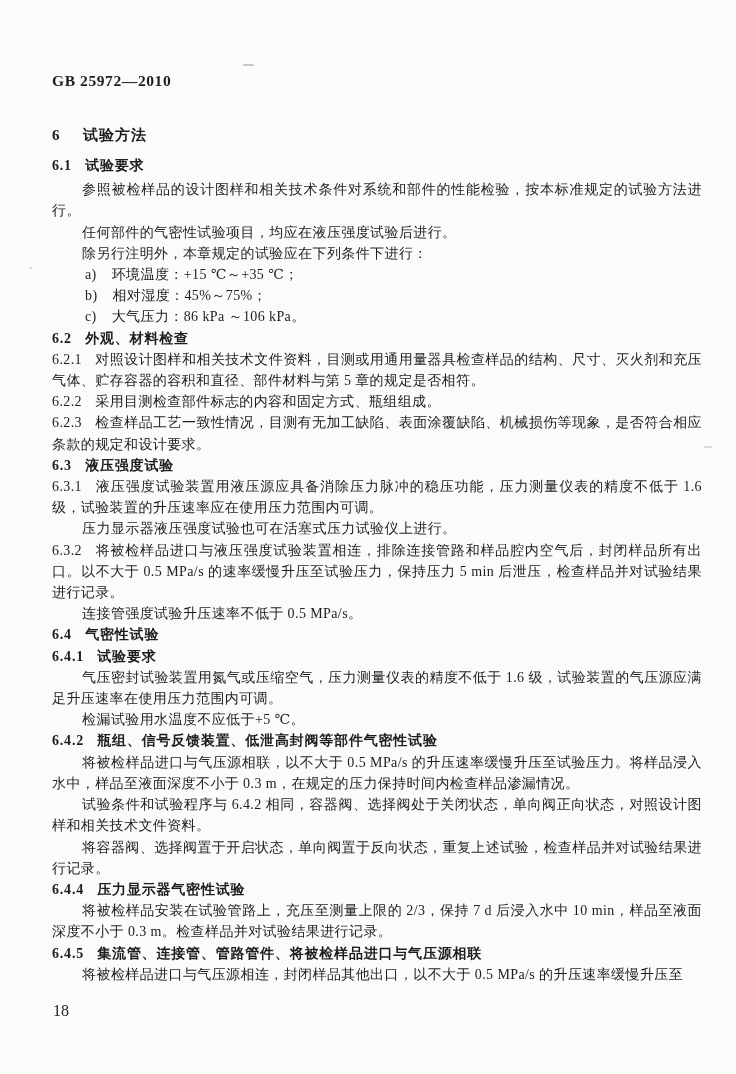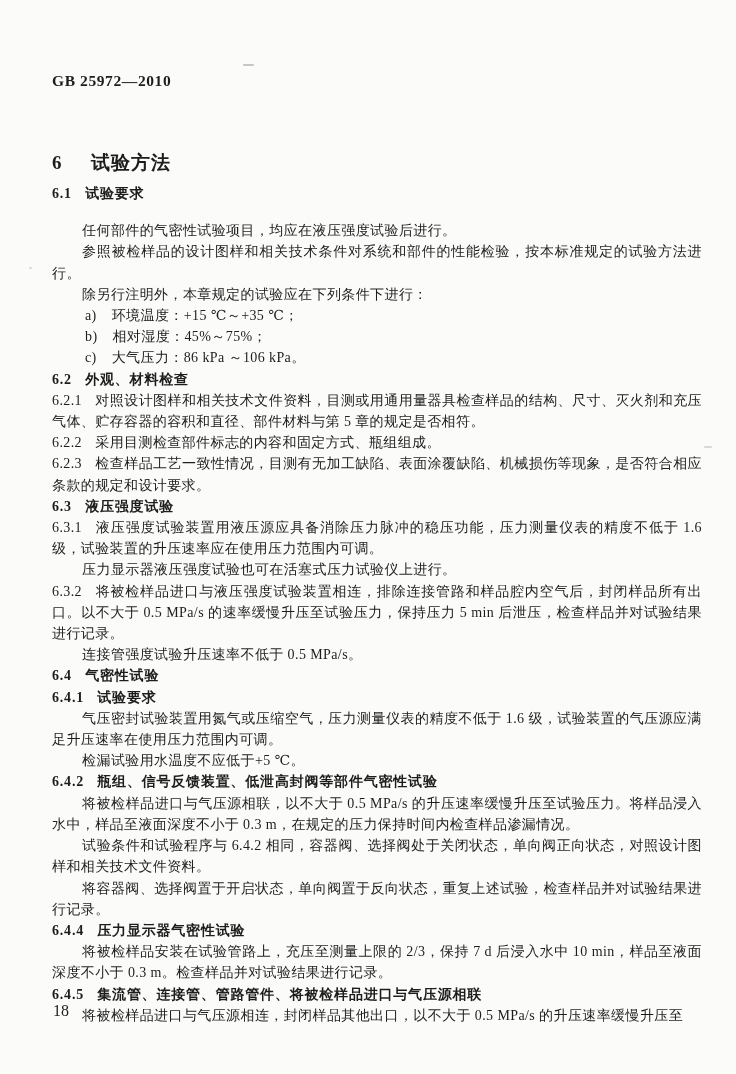--- a/index.html
+++ b/index.html
@@ -31,33 +31,32 @@
     position: absolute;
     top: 124px;
     left: 52px;
     width: 650px;
     text-align: justify;
     letter-spacing: 0.4px;
   }
   .blk { margin: 0; }
   .h1 {
     font-weight: bold;
-    font-size: 19px;
+    font-size: 15px;
     line-height: 22px;
     margin-bottom: 9px;
     letter-spacing: 1px;
-    margin-top: 28px;
   }
   .h1 .num { margin-right: 1.5em; }
   .h2 {
     font-weight: bold;
     letter-spacing: 0.8px;
   }
   .h2 .num { margin-right: 0.95em; }
-  .h2.first { margin-bottom: 16px; }
+  .h2.first { margin-bottom: 3px; }
   .clause .num {
     font-weight: normal;
     margin-right: 0.95em;
   }
   .p { text-indent: 2.15em; }
   .li { padding-left: 33px; }
   .li .marker { margin-right: 15px; }
   .page-number {
     position: absolute;
     left: 53px;
@@ -80,22 +79,22 @@
 <div class="page">
   <div class="artifact dash-top"></div>
   <div class="artifact speck-left"></div>
   <div class="artifact dash-right"></div>
 
   <div class="doc-header">GB 25972—2010</div>
 
   <div class="content">
       <div class="blk h1"><span class="num">6</span><span class="txt">试验方法</span></div>
       <div class="blk h2 first"><span class="num">6.1</span><span class="txt">试验要求</span></div>
+      <div class="blk p"><span class="txt">参照被检样品的设计图样和相关技术条件对系统和部件的性能检验，按本标准规定的试验方法进行。</span></div>
       <div class="blk p"><span class="txt">任何部件的气密性试验项目，均应在液压强度试验后进行。</span></div>
-      <div class="blk p"><span class="txt">参照被检样品的设计图样和相关技术条件对系统和部件的性能检验，按本标准规定的试验方法进行。</span></div>
       <div class="blk p"><span class="txt">除另行注明外，本章规定的试验应在下列条件下进行：</span></div>
       <div class="blk li"><span class="marker">a)</span><span class="txt">环境温度：+15 ℃～+35 ℃；</span></div>
       <div class="blk li"><span class="marker">b)</span><span class="txt">相对湿度：45%～75%；</span></div>
       <div class="blk li"><span class="marker">c)</span><span class="txt">大气压力：86 kPa ～106 kPa。</span></div>
       <div class="blk h2"><span class="num">6.2</span><span class="txt">外观、材料检查</span></div>
       <div class="blk clause"><span class="num">6.2.1</span><span class="txt">对照设计图样和相关技术文件资料，目测或用通用量器具检查样品的结构、尺寸、灭火剂和充压气体、贮存容器的容积和直径、部件材料与第 5 章的规定是否相符。</span></div>
       <div class="blk clause"><span class="num">6.2.2</span><span class="txt">采用目测检查部件标志的内容和固定方式、瓶组组成。</span></div>
       <div class="blk clause"><span class="num">6.2.3</span><span class="txt">检查样品工艺一致性情况，目测有无加工缺陷、表面涂覆缺陷、机械损伤等现象，是否符合相应条款的规定和设计要求。</span></div>
       <div class="blk h2"><span class="num">6.3</span><span class="txt">液压强度试验</span></div>
       <div class="blk clause"><span class="num">6.3.1</span><span class="txt">液压强度试验装置用液压源应具备消除压力脉冲的稳压功能，压力测量仪表的精度不低于 1.6 级，试验装置的升压速率应在使用压力范围内可调。</span></div>

